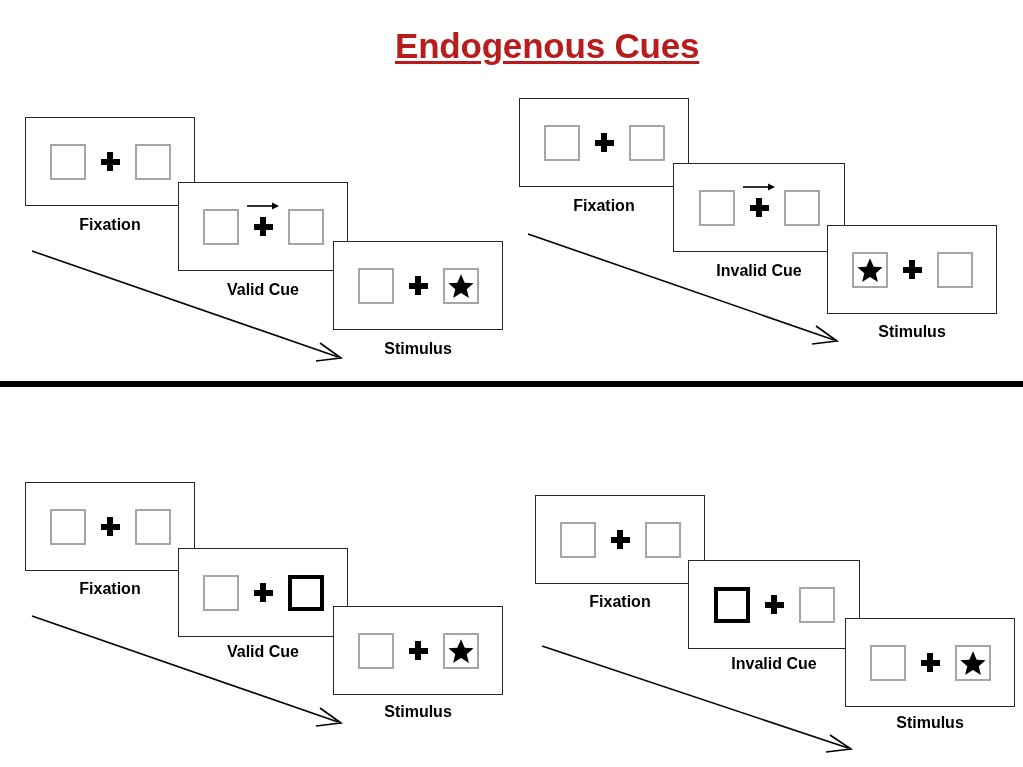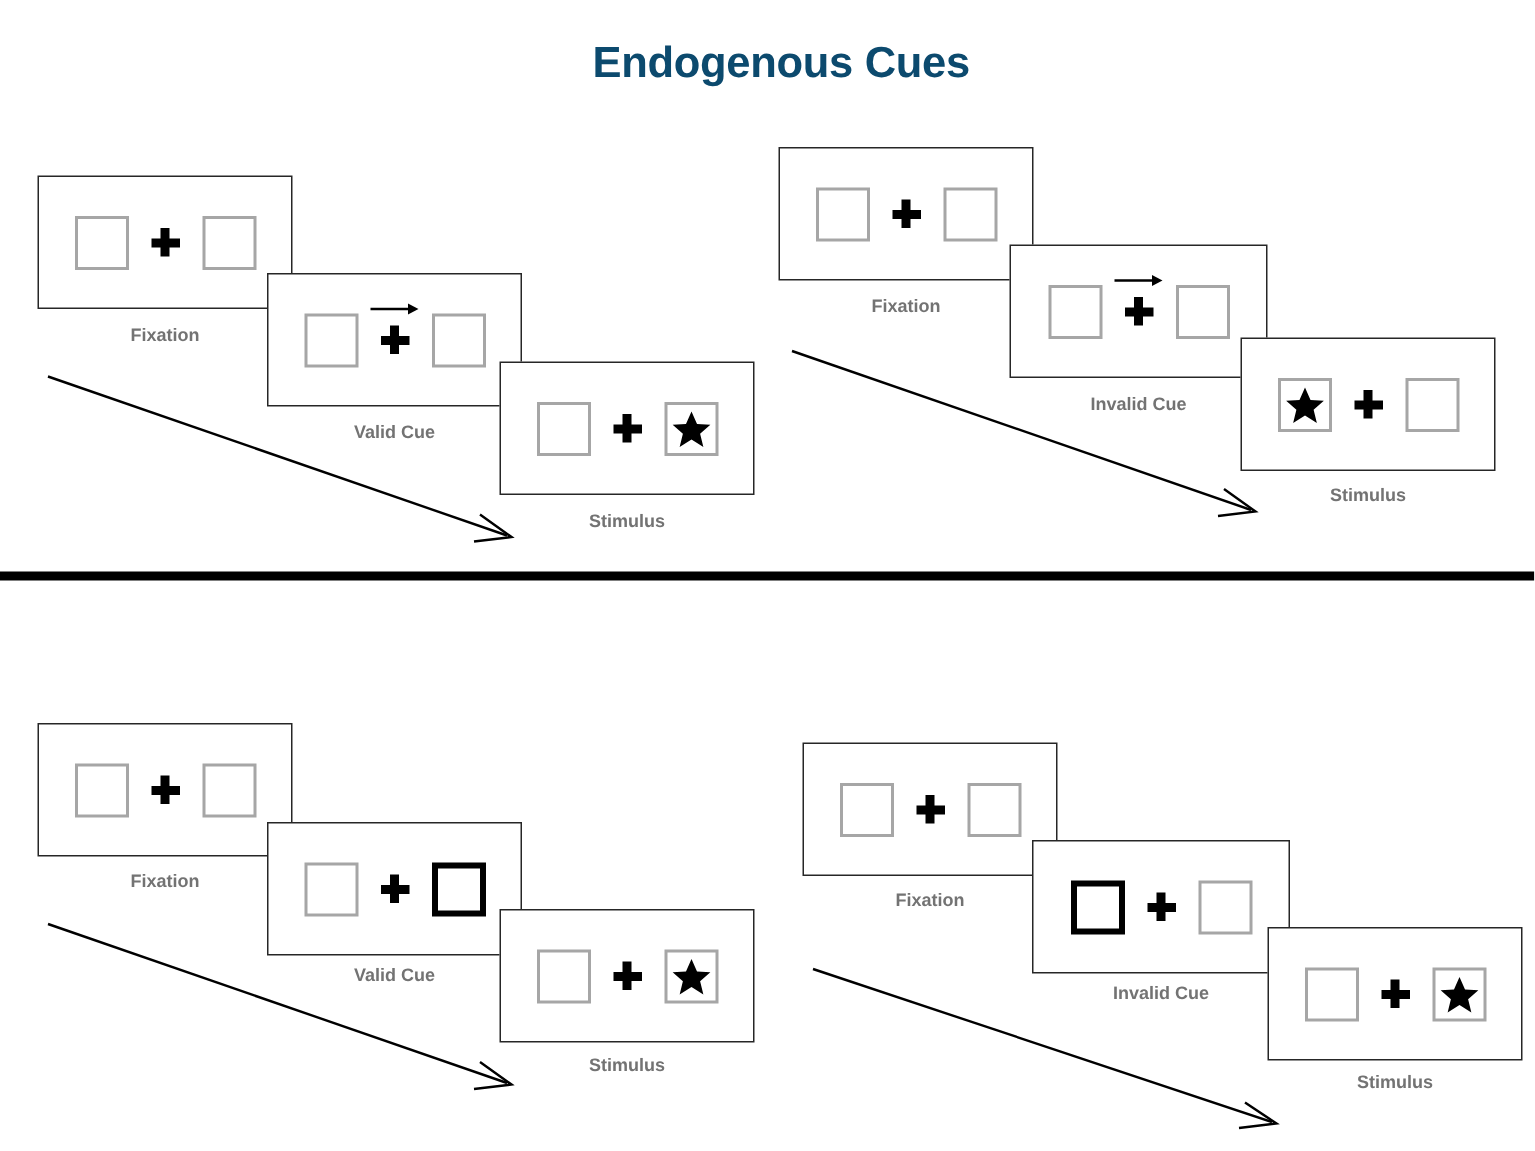--- a/index.html
+++ b/index.html
@@ -15,23 +15,24 @@
     position: relative;
     width: 1023px;
     height: 767px;
     background: #ffffff;
     overflow: hidden;
   }
 
   
   .section-title {
     position: absolute;
-    font-size: 29px;
+    font-size: 35px;
     font-weight: bold;
-    color: #0c4a6e;
+    color: #b91c1c;
+    text-decoration: underline;
     text-underline-offset: 3px;
     letter-spacing: -0.2px;
     white-space: nowrap;
   }
 
   
   .divider {
     position: absolute;
     left: 0;
     width: 1023px;
@@ -119,23 +120,23 @@
   
   .seq-arrow {
     position: absolute;
     overflow: visible;
     pointer-events: none;
   }
 
   
   .stage-label {
     position: absolute;
-    font-size: 12px;
+    font-size: 16px;
     font-weight: bold;
-    color: #737373;
+    color: #000000;
     white-space: nowrap;
     text-align: center;
   }
 </style>
 </head>
 <body>
 
 <div id="page">
 
   <div class="section-title" style="left:395px; top:26px;">Endogenous Cues</div>

